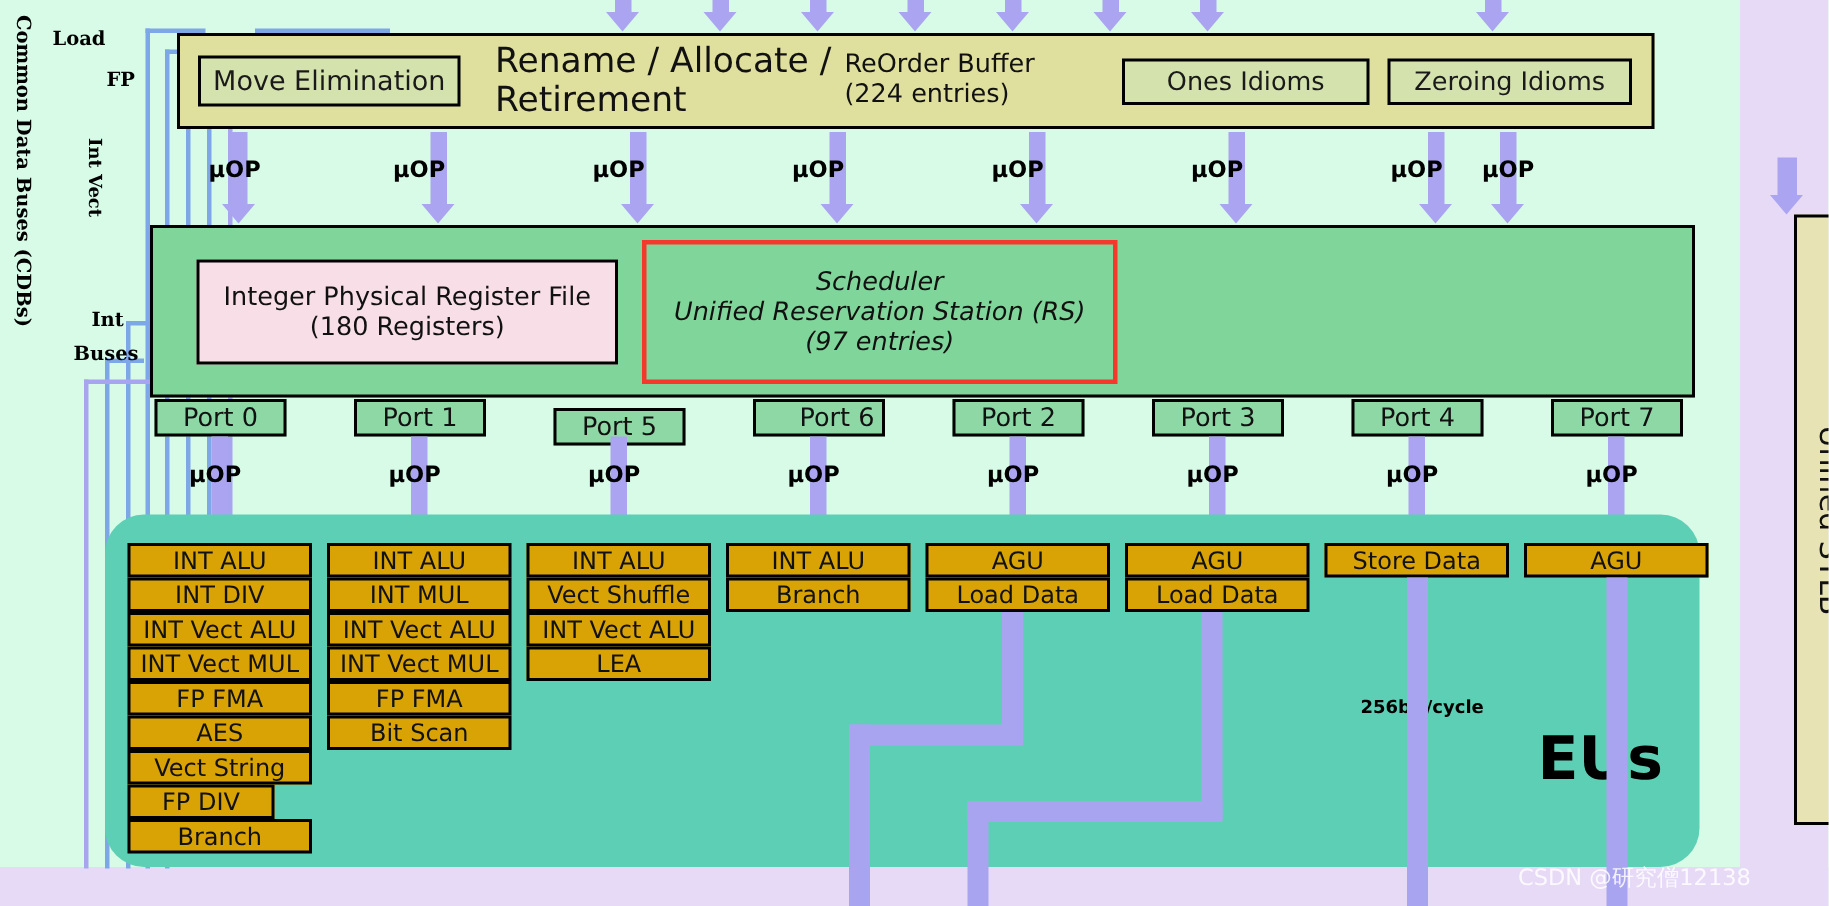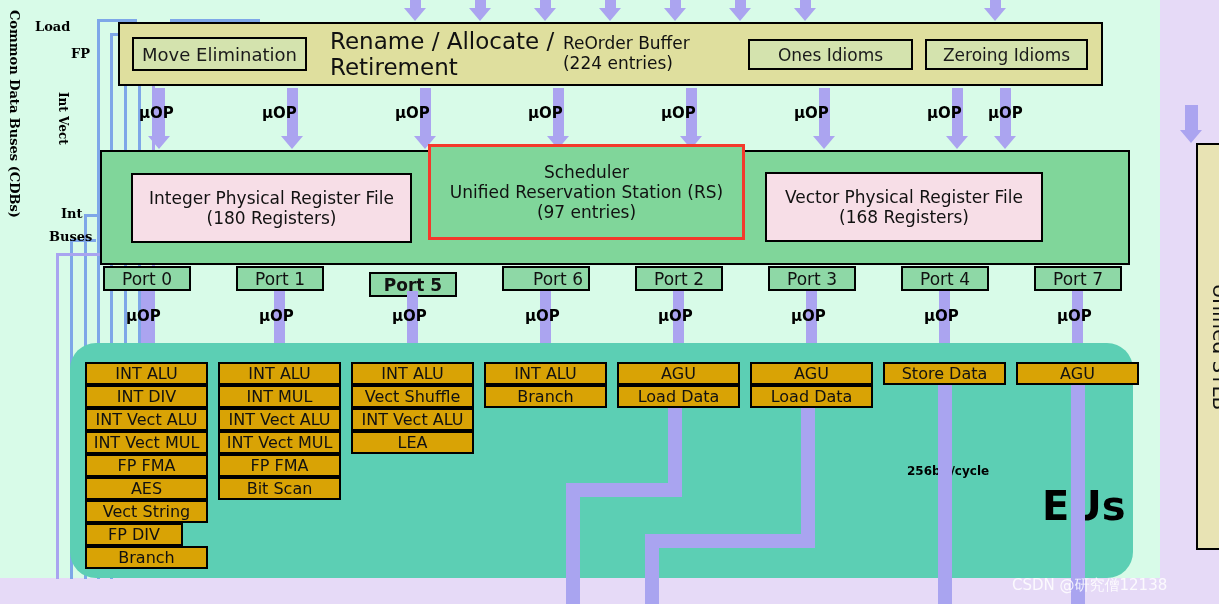--- a/index.html
+++ b/index.html
@@ -35,21 +35,21 @@
      white-space:nowrap;font-size:20px;color:#111;}
 
   
   .lbl{position:absolute;color:#000;white-space:nowrap;}
   .uop{font-size:15px;font-weight:bold;}
   .bus-lbl{font-family:"DejaVu Serif",serif;font-weight:bold;font-size:13px;color:#000;}
   .cdb-title{position:absolute;font-family:"DejaVu Serif",serif;font-weight:bold;font-size:13px;
      color:#000;white-space:nowrap;transform-origin:0 0;transform:rotate(90deg);}
   .rot-lbl{position:absolute;font-family:"DejaVu Serif",serif;font-weight:bold;font-size:12px;
      color:#000;white-space:nowrap;transform-origin:0 0;transform:rotate(90deg);}
-  .eus{position:absolute;font-size:40px;font-weight:bold;color:#000;margin-left:17px;}
+  .eus{position:absolute;font-size:40px;font-weight:bold;color:#000;}
   .bw{position:absolute;font-size:12px;font-weight:bold;color:#000;}
   .title-2{font-size:23px;}
   .title-1{font-size:17px;}
 
   
   .vstem{position:absolute;background:#aba4f0;}
   .vhead{position:absolute;width:0;height:0;border-left:11px solid transparent;
     border-right:11px solid transparent;border-top:13px solid #aba4f0;}
   .wire{position:absolute;background:#a9a4f0;}
   .wire-b{position:absolute;background:#7ea7e8;}
@@ -167,34 +167,30 @@
   <div class="vhead" style="left:994px;top:136px;"></div>
   <span class="lbl uop" style="left:988px;top:104px;">μOP</span>
 
   <div class="band green" style="left:100px;top:150px;width:1030px;height:115px;"></div>
 
   <div class="pinkbox" style="left:131px;top:173px;width:281px;height:70px;font-size:17px;">
     <div>Integer Physical Register File</div>
     <div>(180 Registers)</div>
   </div>
 
-  <div class="schedbox" style="left:428px;top:144px;width:317px;height:96px;font-size:17px;">
+  <div class="schedbox" style="left:428px;top:160px;width:317px;height:96px;font-size:17px;font-style:italic;">
     <div>Scheduler</div>
     <div>Unified Reservation Station (RS)</div>
     <div>(97 entries)</div>
   </div>
 
-  <div class="pinkbox" style="left:765px;top:172px;width:278px;height:70px;font-size:17px;">
-    <div>Vector Physical Register File</div>
-    <div>(168 Registers)</div>
-  </div>
 
   <div class="portbox" style="left:103px;top:266px;width:88px;height:25px;">Port 0</div>
   <div class="portbox" style="left:236px;top:266px;width:88px;height:25px;">Port 1</div>
-  <div class="portbox" style="left:369px;top:272px;width:88px;height:25px;font-weight:bold;">Port 5</div>
+  <div class="portbox" style="left:369px;top:272px;width:88px;height:25px;">Port 5</div>
   <div class="portbox" style="left:502px;top:266px;width:88px;height:25px;padding-left:24px;">Port 6</div>
   <div class="portbox" style="left:635px;top:266px;width:88px;height:25px;">Port 2</div>
   <div class="portbox" style="left:768px;top:266px;width:88px;height:25px;">Port 3</div>
   <div class="portbox" style="left:901px;top:266px;width:88px;height:25px;">Port 4</div>
   <div class="portbox" style="left:1034px;top:266px;width:88px;height:25px;">Port 7</div>
 
   <div class="vstem" style="left:141px;top:291px;width:11px;height:58px;"></div>
   <div class="vhead" style="left:135px;top:349px;"></div>
   <span class="lbl uop" style="left:126px;top:307px;">μOP</span>
 

